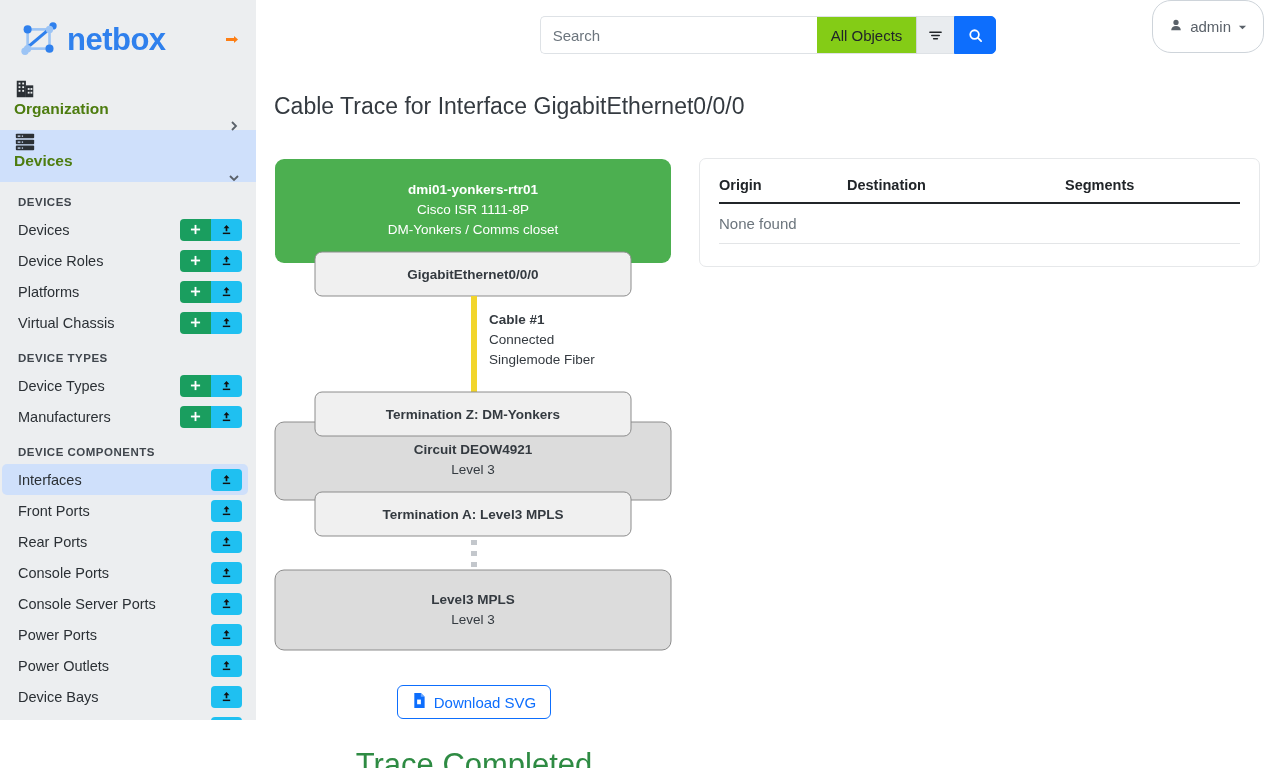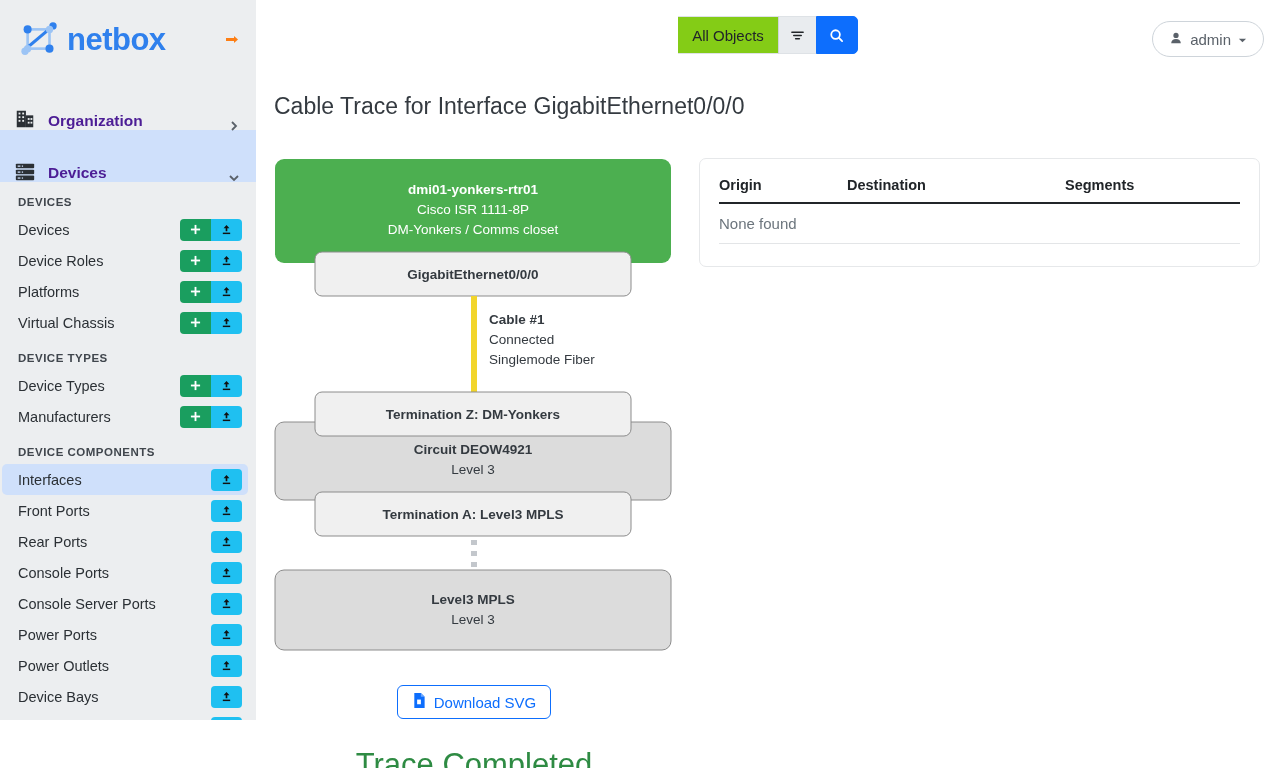--- a/index.html
+++ b/index.html
@@ -27,25 +27,26 @@
     padding: 0 16px 0 18px;
   }
   .logo-mark { width: 42px; height: 42px; flex: 0 0 42px; }
   .logo-word {
     font-size: 31px; font-weight: 700; color: #2f80ed;
     letter-spacing: -0.5px; margin-left: 7px; line-height: 1;
   }
   .pin-icon { margin-left: auto; width: 16px; height: 16px; color: #fd7e14; }
 
   .nav-group {
-    display: flex; align-items: flex-end;
+    display: flex; align-items: flex-start;
     height: 52px; padding: 0 16px 0 14px;
     cursor: pointer;
     font-size: 15.5px; font-weight: 700;
-    color: #4c1d95;
+    color: #4d7c0f;
+    flex-direction: column;
   }
   .nav-group.active { background: #cfe0fb; }
   .nav-group .gicon { width: 22px; height: 22px; flex: 0 0 22px; margin-right: 12px; color: #2b3035; }
   .nav-group .chev { margin-left: auto; color: #5a6169; width: 12px; height: 12px; }
 
   .section-title {
     font-size: 11.5px; font-weight: 700; letter-spacing: 0.5px;
     color: #40464d; text-transform: uppercase;
     padding: 14px 16px 6px 18px;
   }
@@ -101,24 +102,24 @@
     cursor: pointer; color: #212529;
   }
   .search-go {
     display: flex; align-items: center; justify-content: center;
     width: 42px; background: #0d6efd;
     border: 1px solid #0d6efd; border-radius: 0 5px 5px 0;
     cursor: pointer; color: #fff;
   }
   .user-btn {
     display: flex; align-items: center; gap: 7px;
-    height: 36px; padding: 0 16px;
+    height: 53px; padding: 0 16px;
     border: 1px solid #ced4da; border-radius: 19px;
     font-size: 15px; color: #5a6169; cursor: pointer; background: #fff;
-    position: absolute; right: 16px; top: 21px;
+    position: absolute; right: 16px; top: 0;
   }
 
   .page-title {
     font-size: 23px; font-weight: 400; color: #343a40;
     padding: 8px 0 0 18px; line-height: 1.2;
   }
 
   .content { display: flex; padding: 22px 20px 0 18px; }
 
   
@@ -438,20 +439,21 @@
             </div>
           </div>
         </div>
       </div>
   </aside>
 
   <main class="main">
 
     <div class="topbar">
       <div class="searchwrap">
+        <input class="search-input" type="text" placeholder="Search" style="">
         <div class="search-scope">
           <span>All Objects</span>
         </div>
         <div class="search-filter">
           <svg viewBox="0 0 16 16" width="15" height="15" stroke="#212529" stroke-width="1.6" stroke-linecap="round">
             <line x1="2" y1="4.5" x2="14" y2="4.5"></line>
             <line x1="4" y1="8" x2="12" y2="8"></line>
             <line x1="6" y1="11.5" x2="10" y2="11.5"></line>
           </svg>
         </div>

